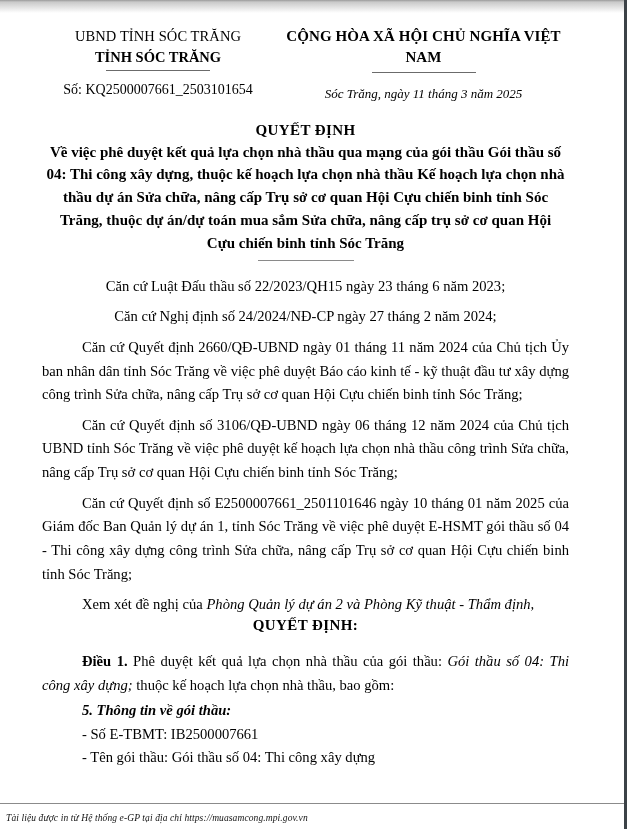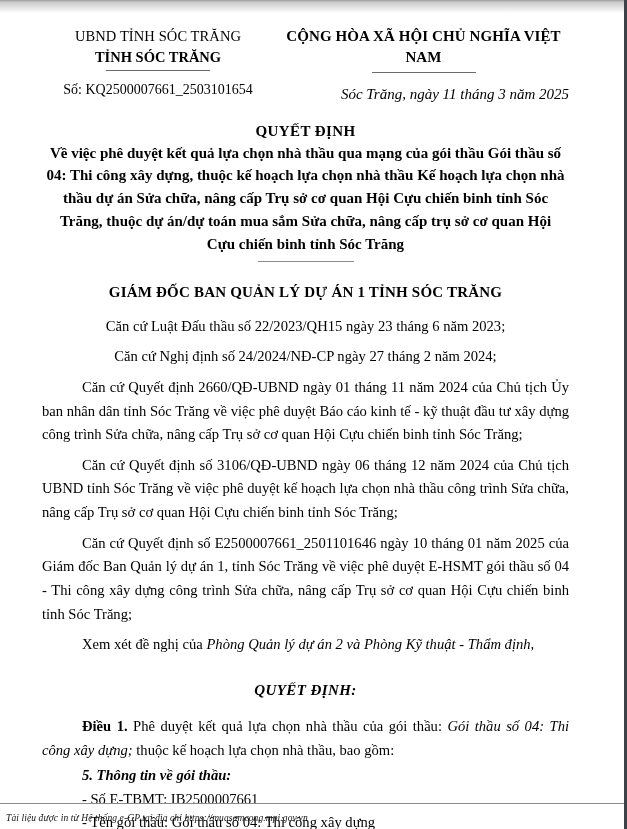--- a/index.html
+++ b/index.html
@@ -88,24 +88,24 @@
   .rule-right { width: 104px; }
   .rule-title { width: 96px; border-top: 1px solid #8a8a8a; margin-top: 5px; }
 
   .doc-number {
     font-size: 14px;
     text-align: center;
     margin-top: 11px;
   }
 
   .place-date {
-    font-size: 15px;
+    font-size: 13px;
     font-style: italic;
     margin-top: 13px;
-    text-align: right;
+    text-align: center;
   }
 
   
   .title-block {
     margin-top: 20px;
     text-align: center;
   }
   .doc-kind {
     font-size: 15px;
     font-weight: bold;
@@ -148,23 +148,22 @@
     margin-bottom: 0;
   }
   .ital { font-style: italic; }
   .bld  { font-weight: bold; }
 
   .decision-word {
     text-align: center;
     font-size: 15px;
     font-weight: bold;
     letter-spacing: .4px;
-    margin-top: 25px;
+    margin-top: 0;
     margin-bottom: 7px;
-    font-style: italic;
   }
 
   .article {
     font-size: 14.6px;
     line-height: 1.62;
     text-align: justify;
     text-indent: 40px;
     margin: 16px 0 2px 0;
   }
 
@@ -226,21 +225,20 @@
       </div>
 
     </div>
 
     <div class="title-block">
       <div class="doc-kind">QUYẾT ĐỊNH</div>
       <div class="doc-subject">Về việc phê duyệt kết quả lựa chọn nhà thầu qua mạng của gói thầu Gói thầu số 04: Thi công xây dựng, thuộc kế hoạch lựa chọn nhà thầu Kế hoạch lựa chọn nhà thầu dự án Sửa chữa, nâng cấp Trụ sở cơ quan Hội Cựu chiến binh tỉnh Sóc Trăng, thuộc dự án/dự toán mua sắm Sửa chữa, nâng cấp trụ sở cơ quan Hội Cựu chiến binh tỉnh Sóc Trăng</div>
       <div class="rule rule-title"></div>
     </div>
 
-    <div class="signer-title">GIÁM ĐỐC BAN QUẢN LÝ DỰ ÁN 1 TỈNH SÓC TRĂNG</div>
 
     <div class="body">
 
       <p class="centered-short">Căn cứ Luật Đấu thầu số 22/2023/QH15 ngày 23 tháng 6 năm 2023;</p>
 
       <p class="centered-short">Căn cứ Nghị định số 24/2024/NĐ-CP ngày 27 tháng 2 năm 2024;</p>
 
       <p>Căn cứ Quyết định 2660/QĐ-UBND ngày 01 tháng 11 năm 2024 của Chủ tịch Ủy ban nhân dân tỉnh Sóc Trăng về việc phê duyệt Báo cáo kinh tế - kỹ thuật đầu tư xây dựng công trình Sửa chữa, nâng cấp Trụ sở cơ quan Hội Cựu chiến binh tỉnh Sóc Trăng;</p>
 
       <p>Căn cứ Quyết định số 3106/QĐ-UBND ngày 06 tháng 12 năm 2024 của Chủ tịch UBND tỉnh Sóc Trăng về việc phê duyệt kế hoạch lựa chọn nhà thầu công trình Sửa chữa, nâng cấp Trụ sở cơ quan Hội Cựu chiến binh tỉnh Sóc Trăng;</p>

